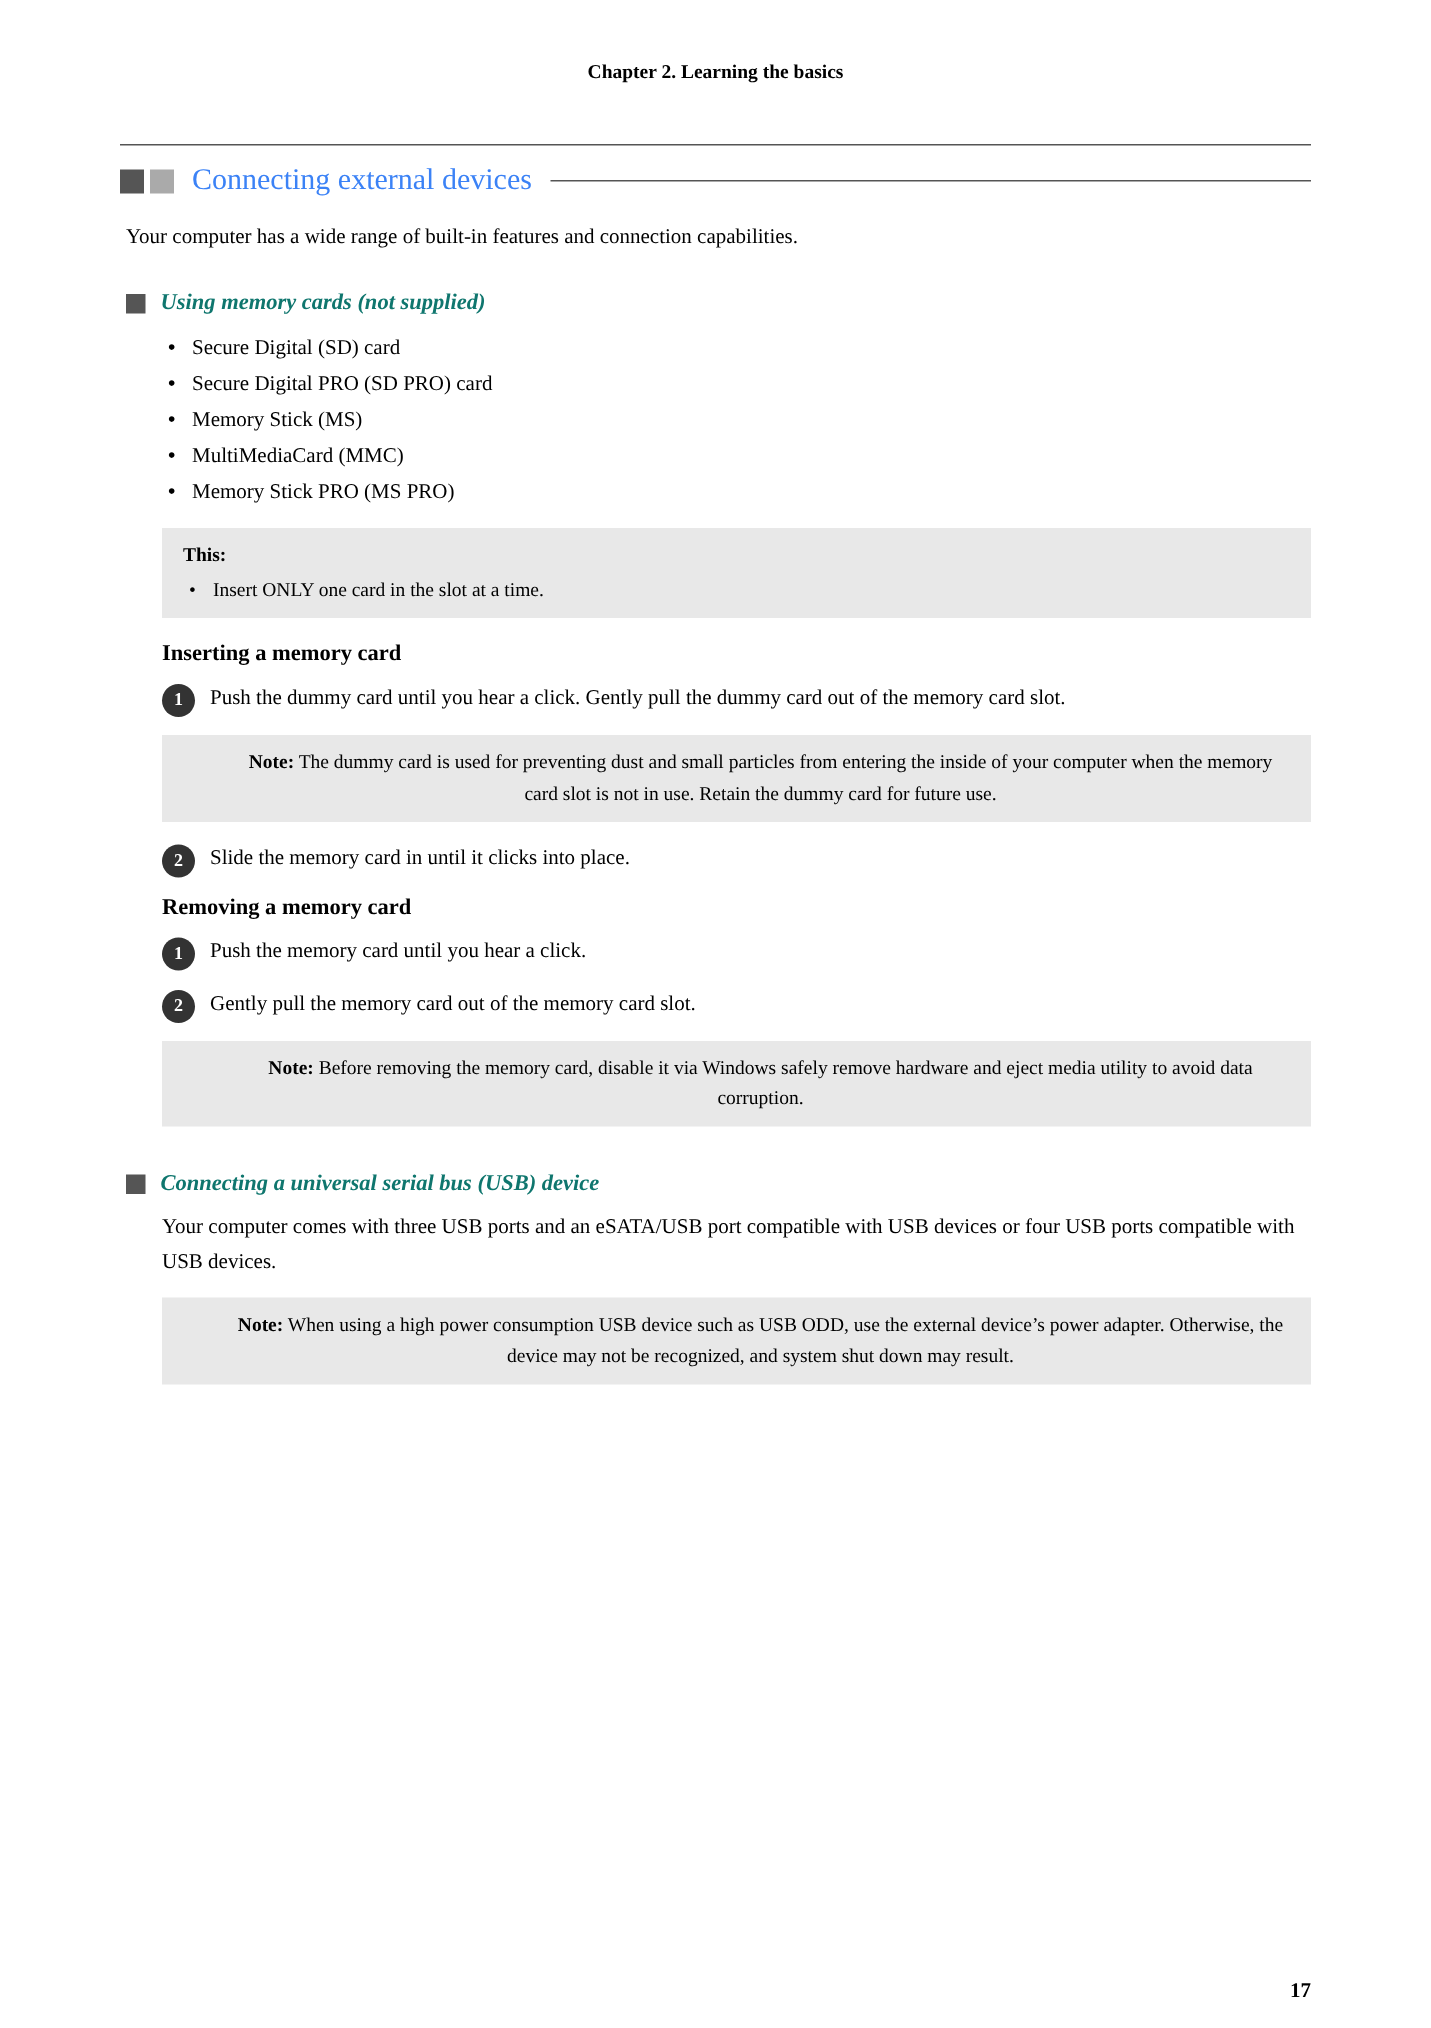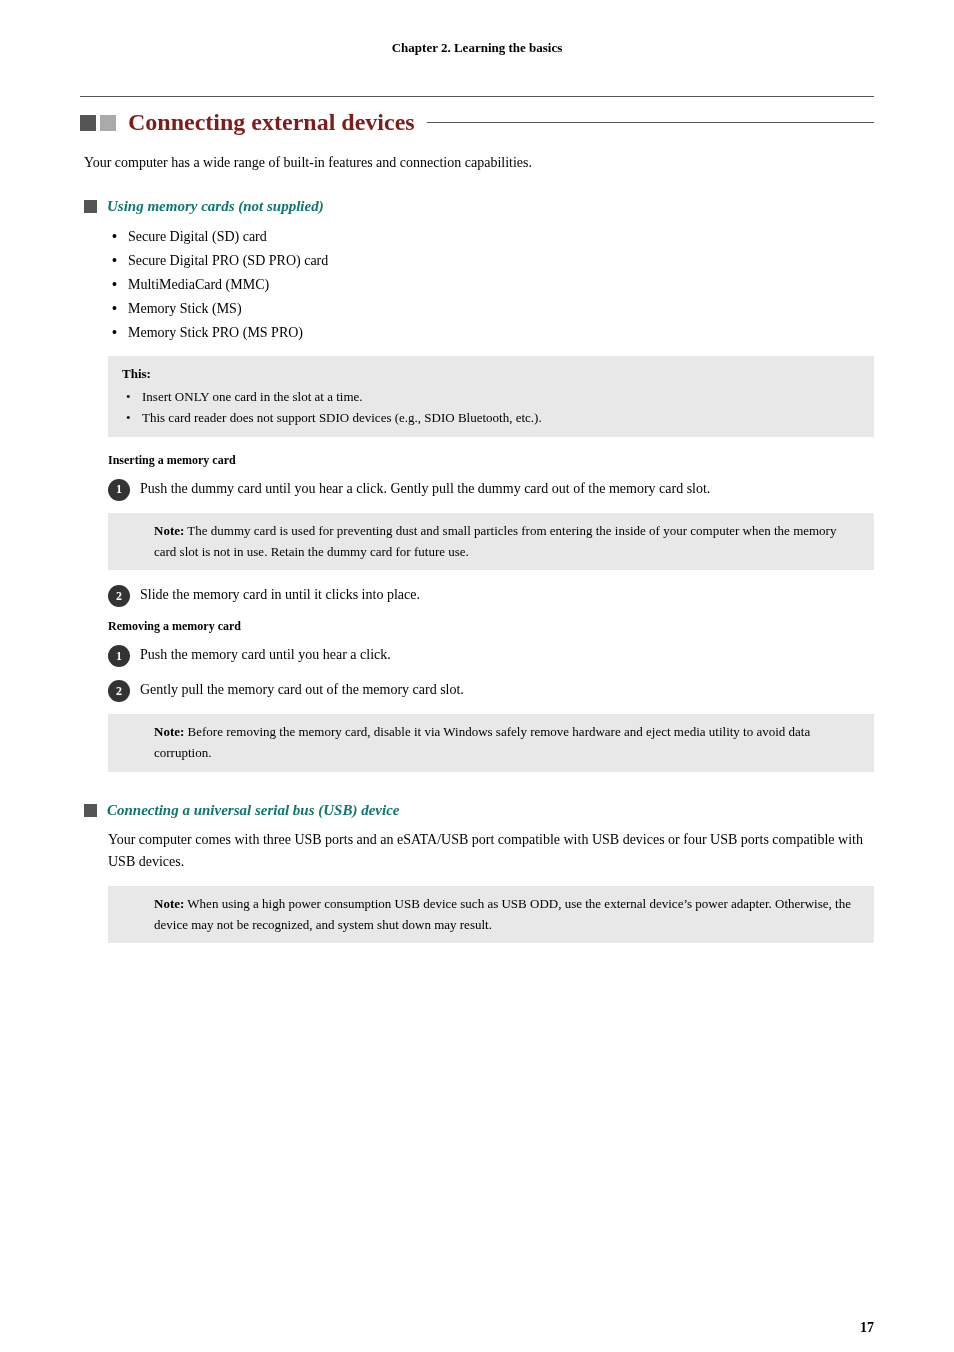--- a/index.html
+++ b/index.html
@@ -44,23 +44,23 @@
       height: 16px;
       background: #555;
       display: inline-block;
     }
 
     .icon-square.light {
       background: #aaa;
     }
 
     .section-title {
-      font-size: 24px;
-      font-weight: bold;
-      color: #7f1d1d;
+      font-size: 20px;
+      font-weight: normal;
+      color: #3b82f6;
     }
 
     .section-rule {
       flex: 1;
       height: 1px;
       background: #555;
       margin-left: 12px;
     }
 
     .main-intro {
@@ -151,21 +151,21 @@
       line-height: 1.6;
     }
 
     .notes-box ul li::before {
       content: "•";
       position: absolute;
       left: 0;
     }
 
     .subsubsection-title {
-      font-size: 12px;
+      font-size: 15px;
       font-weight: bold;
       margin-bottom: 10px;
     }
 
     .step-item {
       display: flex;
       align-items: flex-start;
       margin-bottom: 12px;
     }
 
@@ -198,20 +198,21 @@
       font-size: 13px;
       line-height: 1.6;
     }
 
     .note-box-inline .note-label {
       font-weight: bold;
     }
 
     .note-indent {
       padding-left: 46px;
+      text-align: center;
     }
 
     .page-number {
       position: fixed;
       bottom: 16px;
       right: 80px;
       font-size: 14px;
       font-weight: bold;
     }
 
@@ -243,30 +244,29 @@
   <div class="subsection-header">
     <span class="sub-icon-square"></span>
     <span class="subsection-title">Using memory cards (not supplied)</span>
   </div>
 
   <div class="subsection-body">
 
     <ul class="bullet-list">
       <li>Secure Digital (SD) card</li>
       <li>Secure Digital PRO (SD PRO) card</li>
+      <li>Memory Stick (MS)</li>
       <li>MultiMediaCard (MMC)</li>
-      <li>Memory Stick (MS)</li>
       <li>Memory Stick PRO (MS PRO)</li>
     </ul>
 
     <div class="notes-box">
       <div class="notes-title">This:</div>
       <ul>
         <li>Insert ONLY one card in the slot at a time.</li>
-        <li>This card reader does not support SDIO devices (e.g., SDIO Bluetooth, etc.).</li>
       </ul>
     </div>
 
     <div class="subsubsection">
       <div class="subsubsection-title">Inserting a memory card</div>
 
       <div class="step-item">
         <div class="step-circle">1</div>
         <span class="step-text">Push the dummy card until you hear a click. Gently pull the dummy card out of the memory card slot.</span>
       </div>

